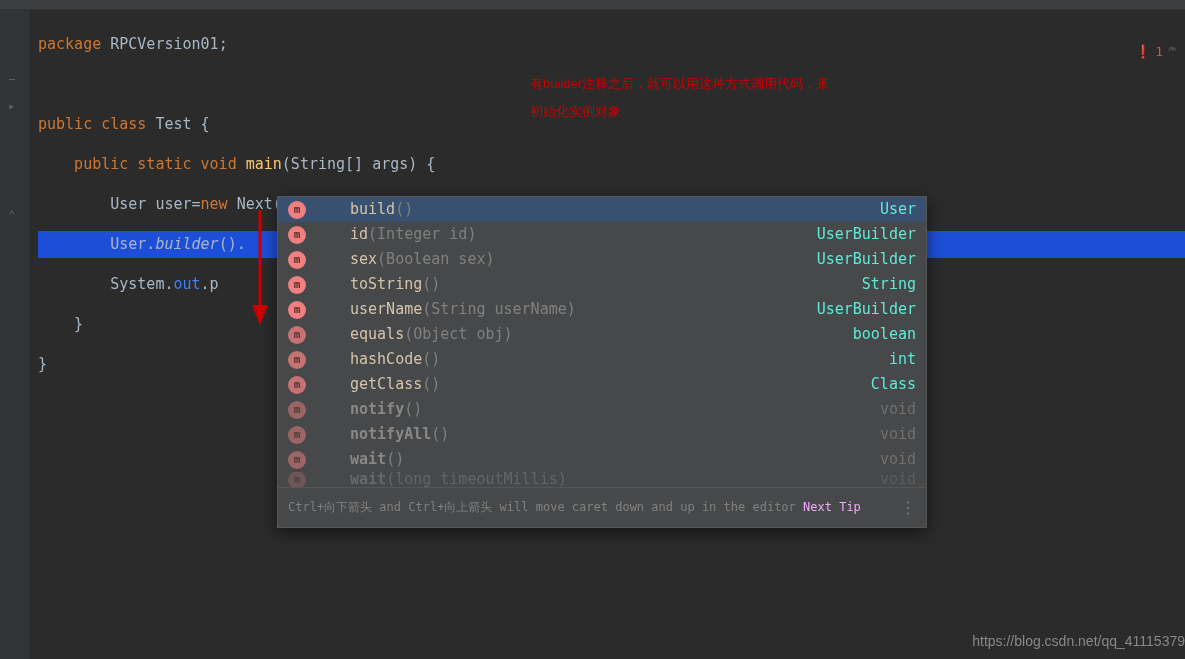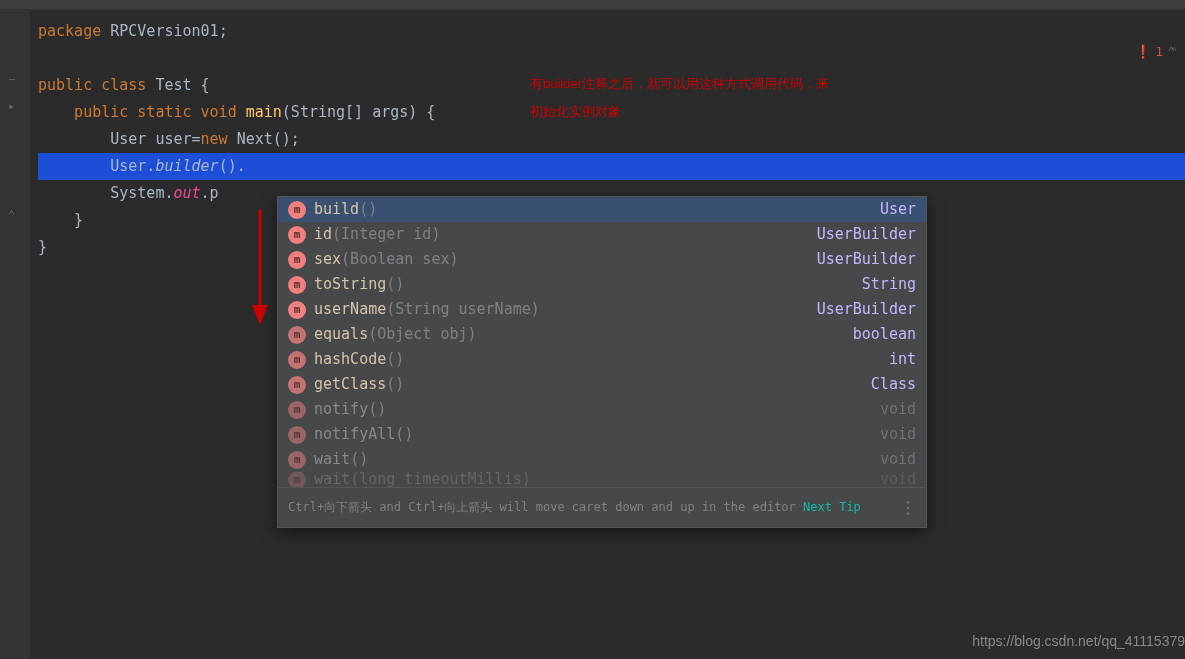--- a/index.html
+++ b/index.html
@@ -34,25 +34,25 @@
       left: 8px;
       color: #606366;
       font-size: 12px;
     }
     .code-area {
       flex: 1;
       padding: 8px 0 0 8px;
       line-height: 27px;
       position: relative;
     }
-    .code-line { white-space: pre; }
+    .code-line { white-space: pre; margin-top: 13px; }
     .kw { color: #cc7832; }
     .method { color: #ffc66d; }
     .italic { font-style: italic; }
-    .field { color: #ec4899; font-style: italic; }
+    .field { color: #3b82f6; }
     .highlight-line {
       background: #1d4ed8;
       display: inline-block;
       width: 100%;
     }
     .annotation {
       position: absolute;
       top: 60px;
       left: 500px;
       color: #cc0000;
@@ -98,35 +98,35 @@
       color: #5e2b2b;
       font-size: 11px;
       font-weight: bold;
       display: flex;
       align-items: center;
       justify-content: center;
       flex-shrink: 0;
     }
     .icon-circle.dim { opacity: 0.5; }
     .icon-circle.mid { opacity: 0.75; }
-    .popup-name { color: #d4c4a9; }
-    .popup-name.dim { color: #888; }
+    .popup-name { color: #d4c4a9; margin-left: 36px; }
+    .popup-name.dim { color: #888; font-weight: bold; }
     .popup-params { color: #808080; }
-    .popup-return { color: #c4b5fd; }
+    .popup-return { color: #5eead4; }
     .popup-return.dim { color: #707070; }
     .popup-footer {
       padding: 6px 10px;
       font-size: 12px;
       color: #808080;
       border-top: 1px solid #555;
       display: flex;
       align-items: center;
       justify-content: space-between;
     }
-    .footer-link { color: #14b8a6; cursor: pointer; }
+    .footer-link { color: #f0abfc; cursor: pointer; }
     .footer-dots { color: #808080; font-size: 16px; }
     .error-indicator {
       position: absolute;
       top: 28px;
       right: 10px;
       color: #c75450;
       font-size: 13px;
       display: flex;
       align-items: center;
       gap: 4px;

